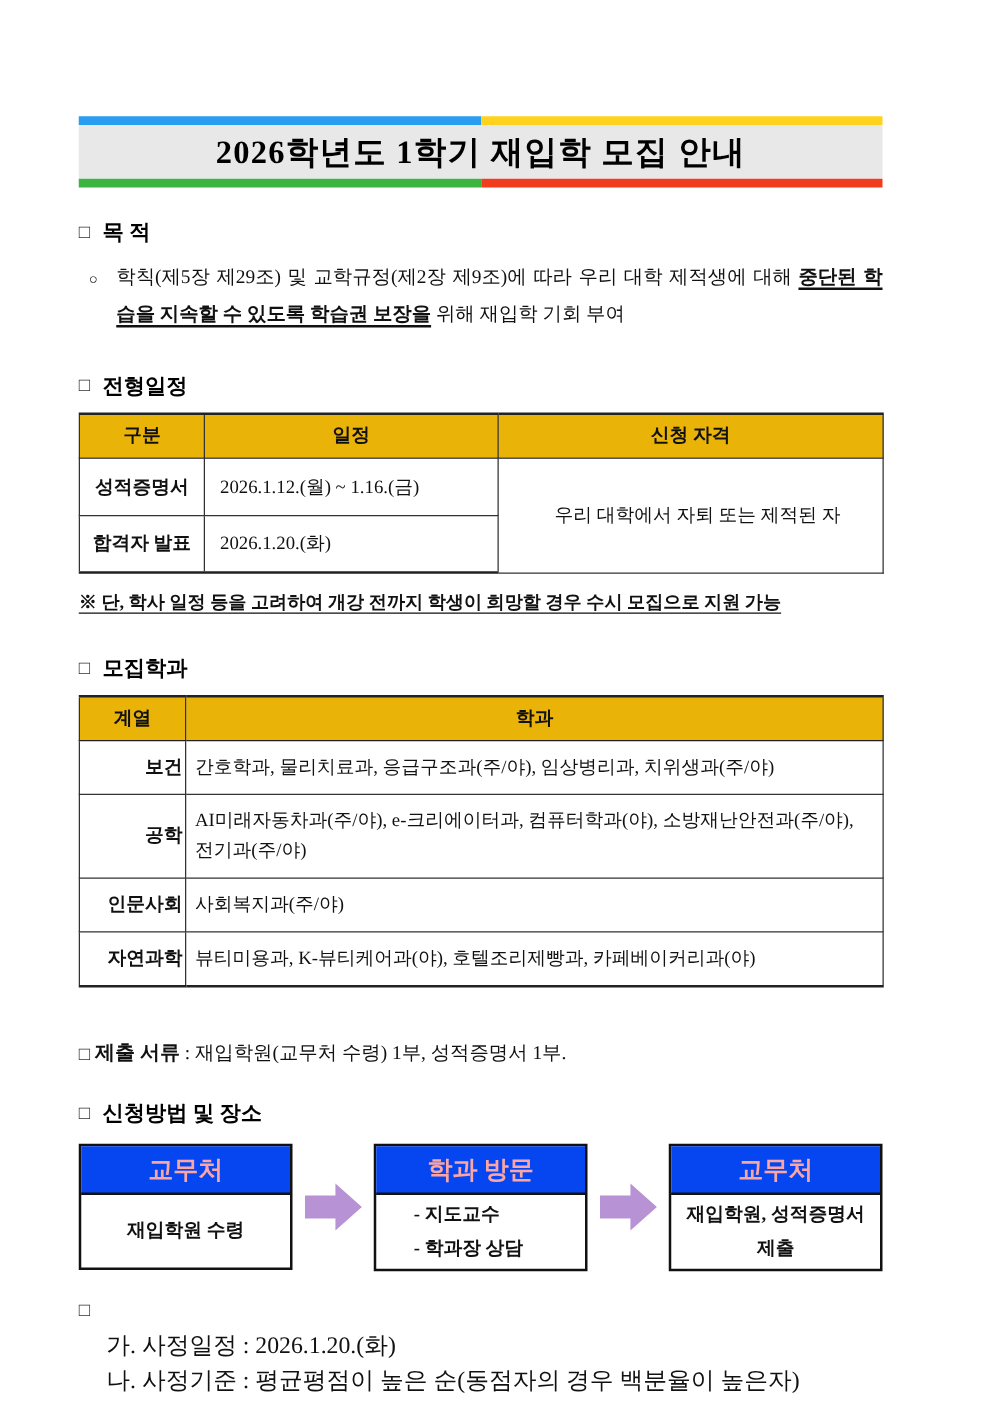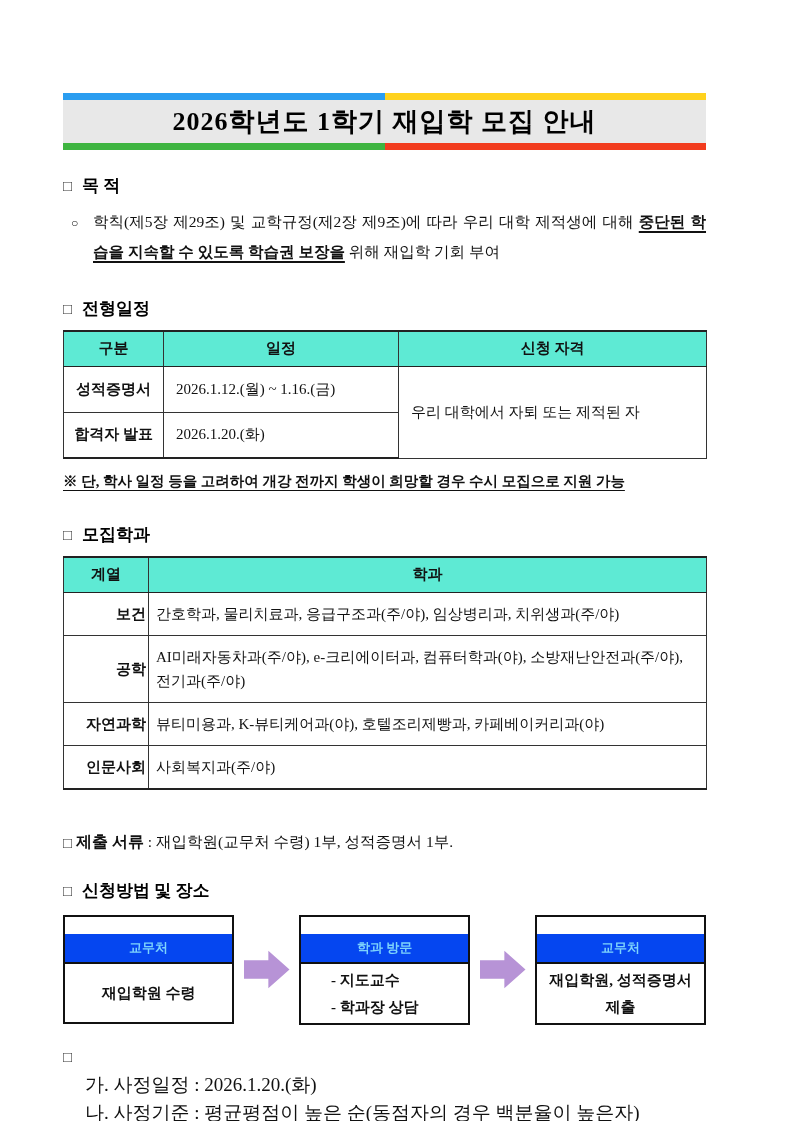--- a/index.html
+++ b/index.html
@@ -35,46 +35,46 @@
     font-size: 15.5px; line-height: 30px; text-align: justify;
     word-break: break-all;
   }
   .para .bullet { position: absolute; left: 6px; top: 1px; font-size: 12px; }
   .emph { font-weight: bold; text-decoration: underline; text-underline-offset: 4px; text-decoration-thickness: 1.5px; }
 
   
   table { width: 643px; border-collapse: collapse; font-size: 15px; table-layout: fixed; }
   th, td { border: 1px solid #333; }
   thead th {
-    background: #5eead4; font-weight: bold; text-align: center;
+    background: #eab308; font-weight: bold; text-align: center;
     height: 35px; border-top: 2px solid #222; border-bottom: 1.5px solid #222;
   }
   .t1 td { height: 46px; }
   .t1 .lbl { font-weight: bold; text-align: center; }
   .t1 .val { padding-left: 12px; text-align: left; }
-  .t1 .qual { padding-left: 12px; text-align: left; margin-top: 35px; }
+  .t1 .qual { padding-left: 12px; text-align: center; margin-top: 35px; }
   tbody tr:last-child td { border-bottom: 2px solid #222; }
   .t2 td { padding: 9px 7px; text-align: left; line-height: 24px; }
   .t2 .cat { font-weight: bold; text-align: right; padding: 9px 2px; }
 
   .note {
     margin-top: 13px; font-size: 14.5px; font-weight: bold;
     text-decoration: underline; text-underline-offset: 4px;
   }
 
   
   .line { font-size: 15.5px; }
   .line .lab { font-weight: bold; font-size: 16px; }
 
   
   .flow { margin-top: 13px; display: flex; align-items: center; justify-content: space-between; }
   .fbox { width: 171px; border: 2px solid #111; background: #fff; }
   .fbox-h {
-    background: #0546f0; color: #7dd3fc; font-weight: bold; text-align: center;
-    font-size: 13px; padding: 5px 0; border-bottom: 2px solid #111; margin-top: 17px;
+    background: #0546f0; color: #fca5a5; font-weight: bold; text-align: center;
+    font-size: 20px; padding: 5px 0; border-bottom: 2px solid #111;
   }
   .fbox-b {
     min-height: 58px; display: flex; flex-direction: column; justify-content: center;
     align-items: center; font-weight: bold; font-size: 15px; padding: 6px 4px; gap: 7px;
     text-align: center; line-height: 20px;
   }
   .fbox-b.left { align-items: flex-start; padding-left: 30px; }
   .arrow {
     width: 46px; height: 40px; background: #b793d6;
     clip-path: polygon(0 27%, 54% 27%, 54% 3%, 100% 50%, 54% 97%, 54% 73%, 0 73%);
@@ -164,26 +164,26 @@
       <tbody>
         <tr>
           <td class="cat">보건</td>
           <td>간호학과, 물리치료과, 응급구조과(주/야), 임상병리과, 치위생과(주/야)</td>
         </tr>
         <tr>
           <td class="cat">공학</td>
           <td>AI미래자동차과(주/야), e-크리에이터과, 컴퓨터학과(야), 소방재난안전과(주/야), 전기과(주/야)</td>
         </tr>
         <tr>
+          <td class="cat">인문사회</td>
+          <td>사회복지과(주/야)</td>
+        </tr>
+        <tr>
           <td class="cat">자연과학</td>
           <td>뷰티미용과, K-뷰티케어과(야), 호텔조리제빵과, 카페베이커리과(야)</td>
-        </tr>
-        <tr>
-          <td class="cat">인문사회</td>
-          <td>사회복지과(주/야)</td>
         </tr>
       </tbody>
     </table>
 
     <div class="line mt42">
       <span class="marker">□</span>
       <span class="lab">제출 서류</span><span> : 재입학원(교무처 수령) 1부, 성적증명서 1부.</span>
     </div>
 
     <div class="sec mt26">

